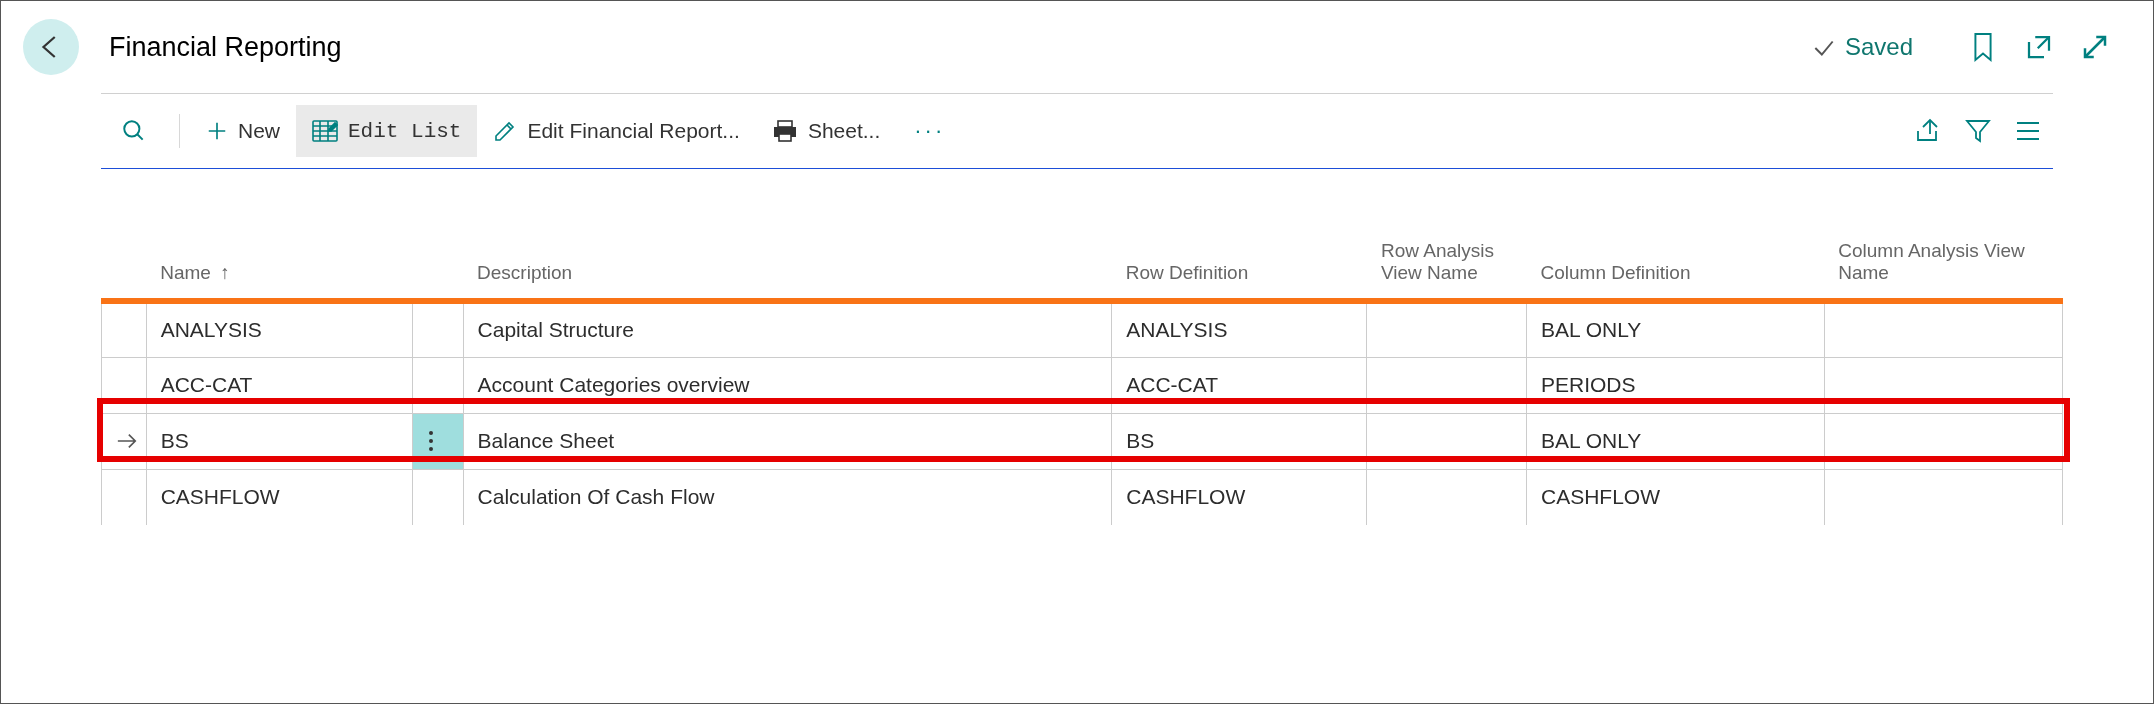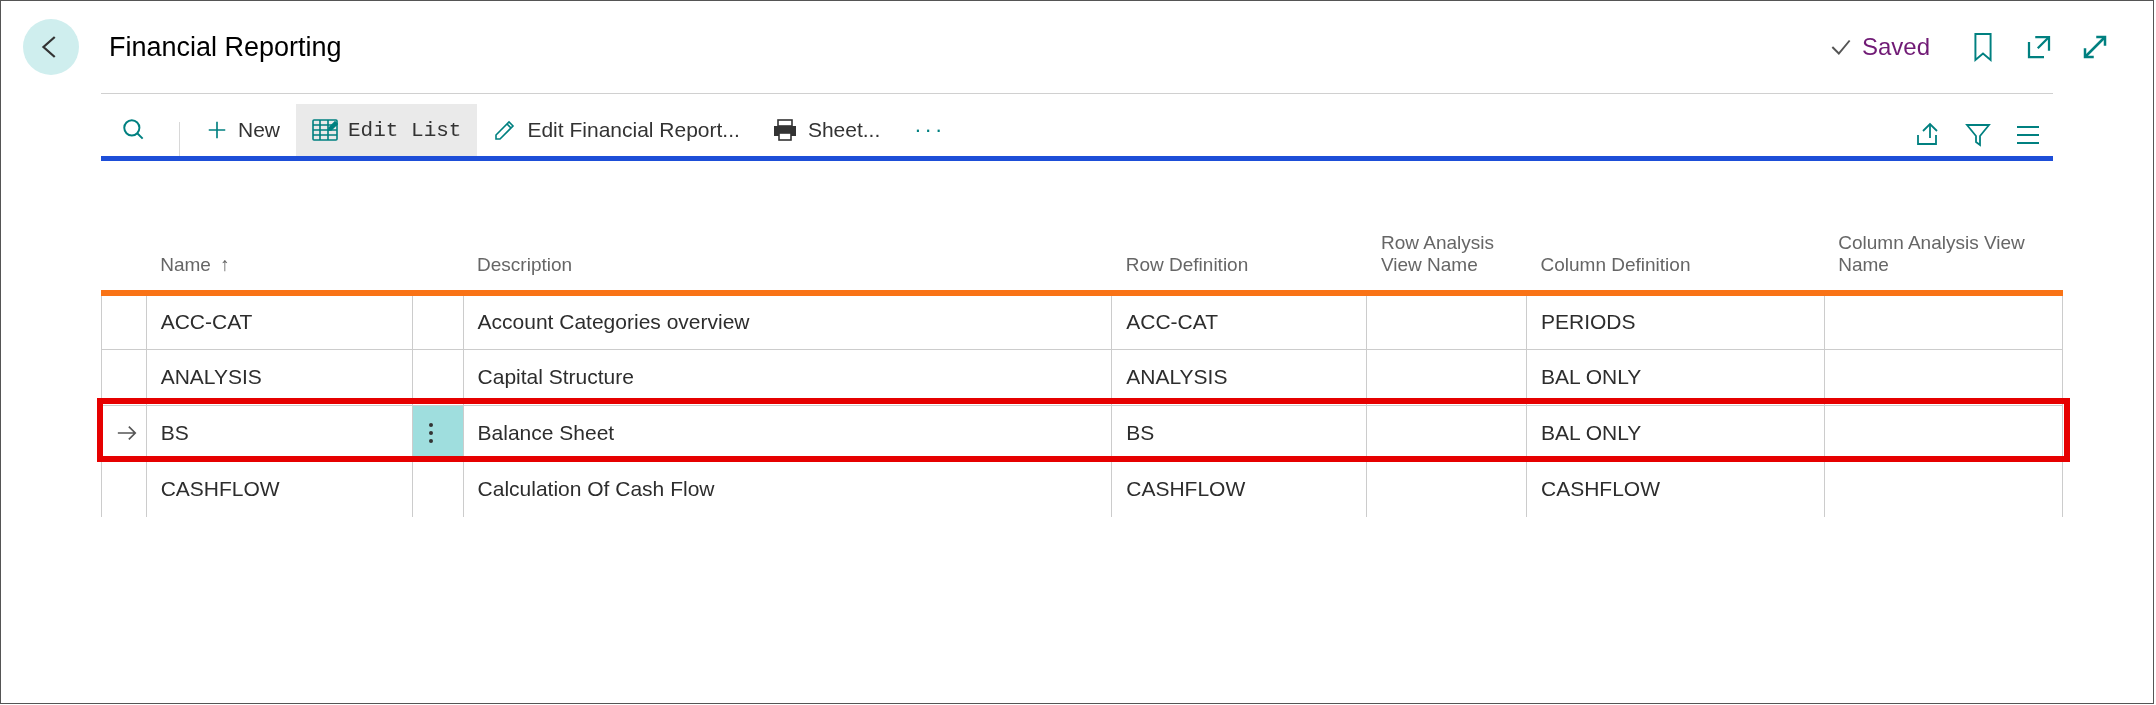--- a/index.html
+++ b/index.html
@@ -34,44 +34,44 @@
     cursor: pointer;
   }
   .back-btn svg { stroke: #333; }
   .page-title {
     flex: 0 0 auto;
     font-size: 27px;
     color: #000000;
   }
   .header-spacer { flex: 1 1 auto; }
   .saved {
-    display: flex; align-items: center;
-    color: #701a75;
+    display: flex; align-items: flex-end;
+    color: #0f766e;
     font-size: 24px;
-    margin-right: 25px;
+    margin-right: 42px;
   }
   .saved svg { margin-right: 8px; }
   .hdr-icon {
     width: 36px; height: 36px;
     margin: 0 10px;
     display:flex; align-items:center; justify-content:center;
     cursor: pointer;
     color: #008080;
   }
 
   
   .toolbar-wrap {
     padding: 0 100px 0 100px;
   }
   .toolbar {
     border-top: 1px solid #d0d0d0;
-    border-bottom: 5px solid #1d4ed8;
+    border-bottom: 1px solid #1d4ed8;
     display: flex;
-    align-items: flex-end;
-    height: 68px;
+    align-items: center;
+    height: 76px;
     padding: 0 0 0 8px;
   }
   .tb-btn {
     display: flex; align-items: center;
     padding: 0 16px;
     height: 52px;
     font-size: 21px;
     color: #333;
     cursor: pointer;
     border-radius: 0;
@@ -284,36 +284,36 @@
           <th>Description</th>
           <th>Row Definition</th>
           <th>Row Analysis View Name</th>
           <th>Column Definition</th>
           <th>Column Analysis View Name</th>
         </tr>
       </thead>
       <tbody id="tbody">
           <tr>
             <td class="selcol arrow-cell"></td>
+            <td>ANALYSIS</td>
+            <td class="menucol "></td>
+            <td>Capital Structure</td>
+            <td>ANALYSIS</td>
+            <td></td>
+            <td>BAL ONLY</td>
+            <td></td>
+          </tr>
+          <tr>
+            <td class="selcol arrow-cell"></td>
             <td>ACC-CAT</td>
             <td class="menucol "></td>
             <td>Account Categories overview</td>
             <td>ACC-CAT</td>
             <td></td>
             <td>PERIODS</td>
-            <td></td>
-          </tr>
-          <tr>
-            <td class="selcol arrow-cell"></td>
-            <td>ANALYSIS</td>
-            <td class="menucol "></td>
-            <td>Capital Structure</td>
-            <td>ANALYSIS</td>
-            <td></td>
-            <td>BAL ONLY</td>
             <td></td>
           </tr>
           <tr>
             <td class="selcol arrow-cell">
               <svg width="22" height="18" viewBox="0 0 24 18" fill="none" stroke="#555" stroke-width="1.8">
                 <path d="M2 9 H20 M14 2 L21 9 L14 16"></path>
               </svg>
             </td>
             <td>BS</td>
             <td class="menucol menu-cell-active">

